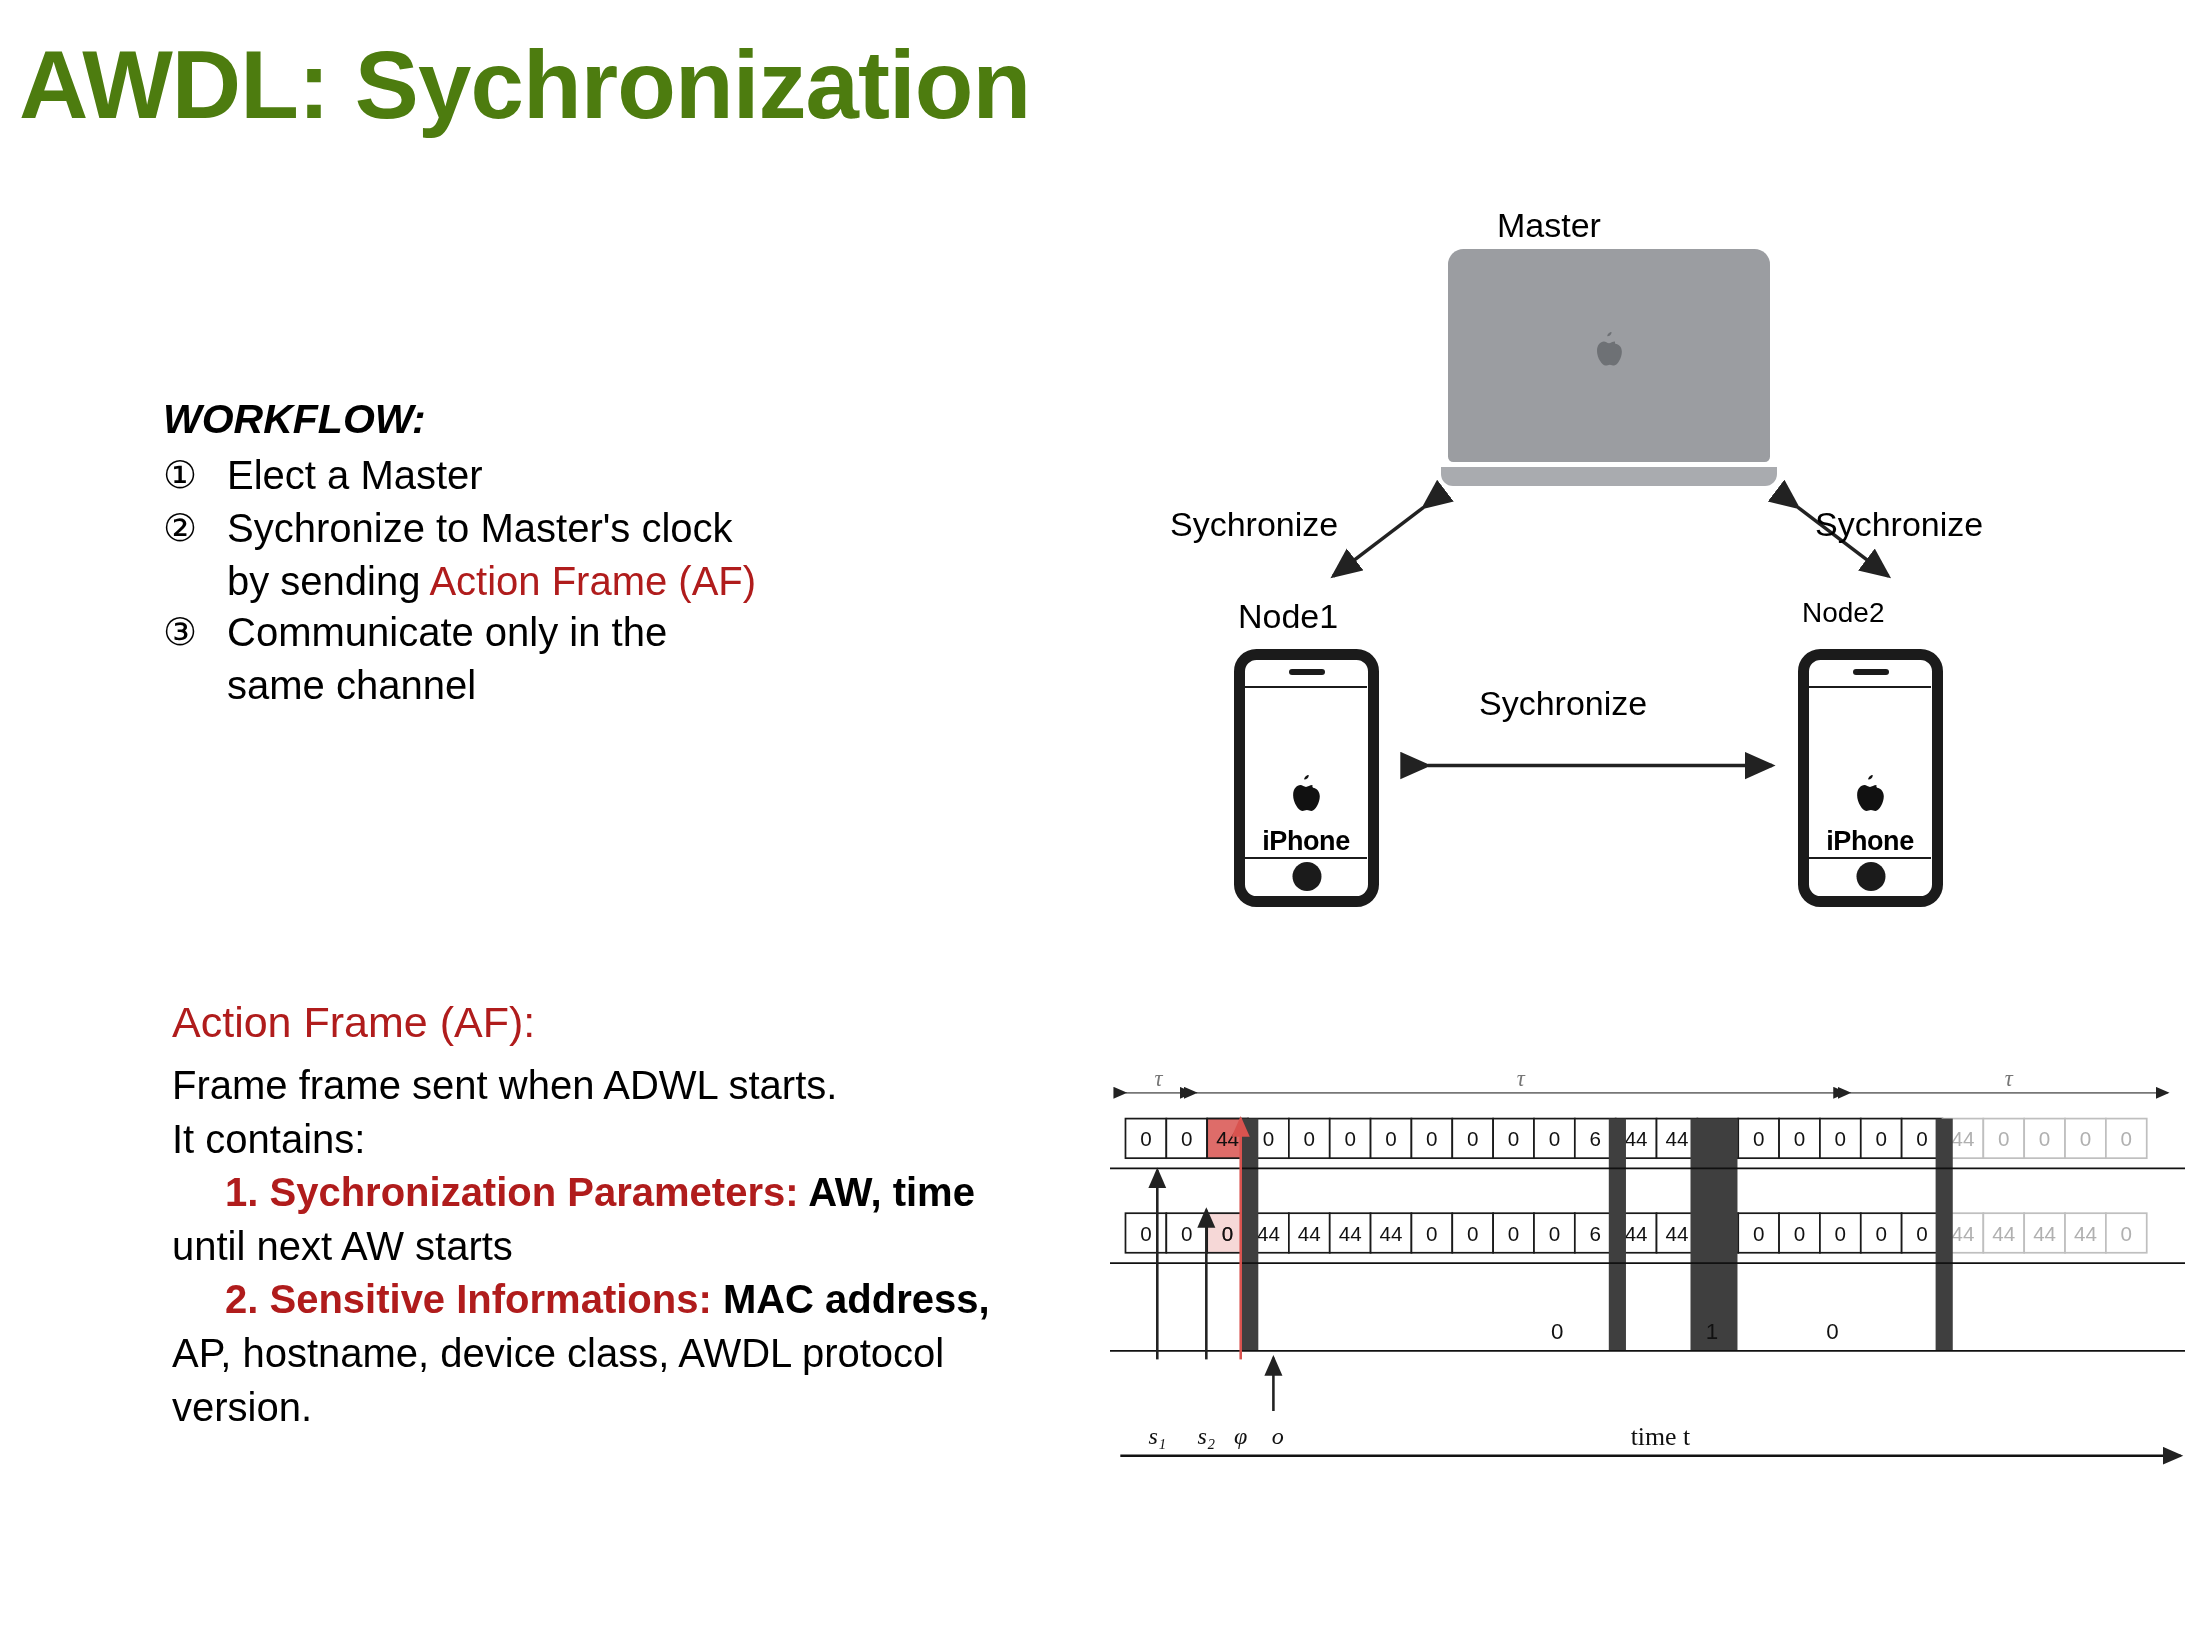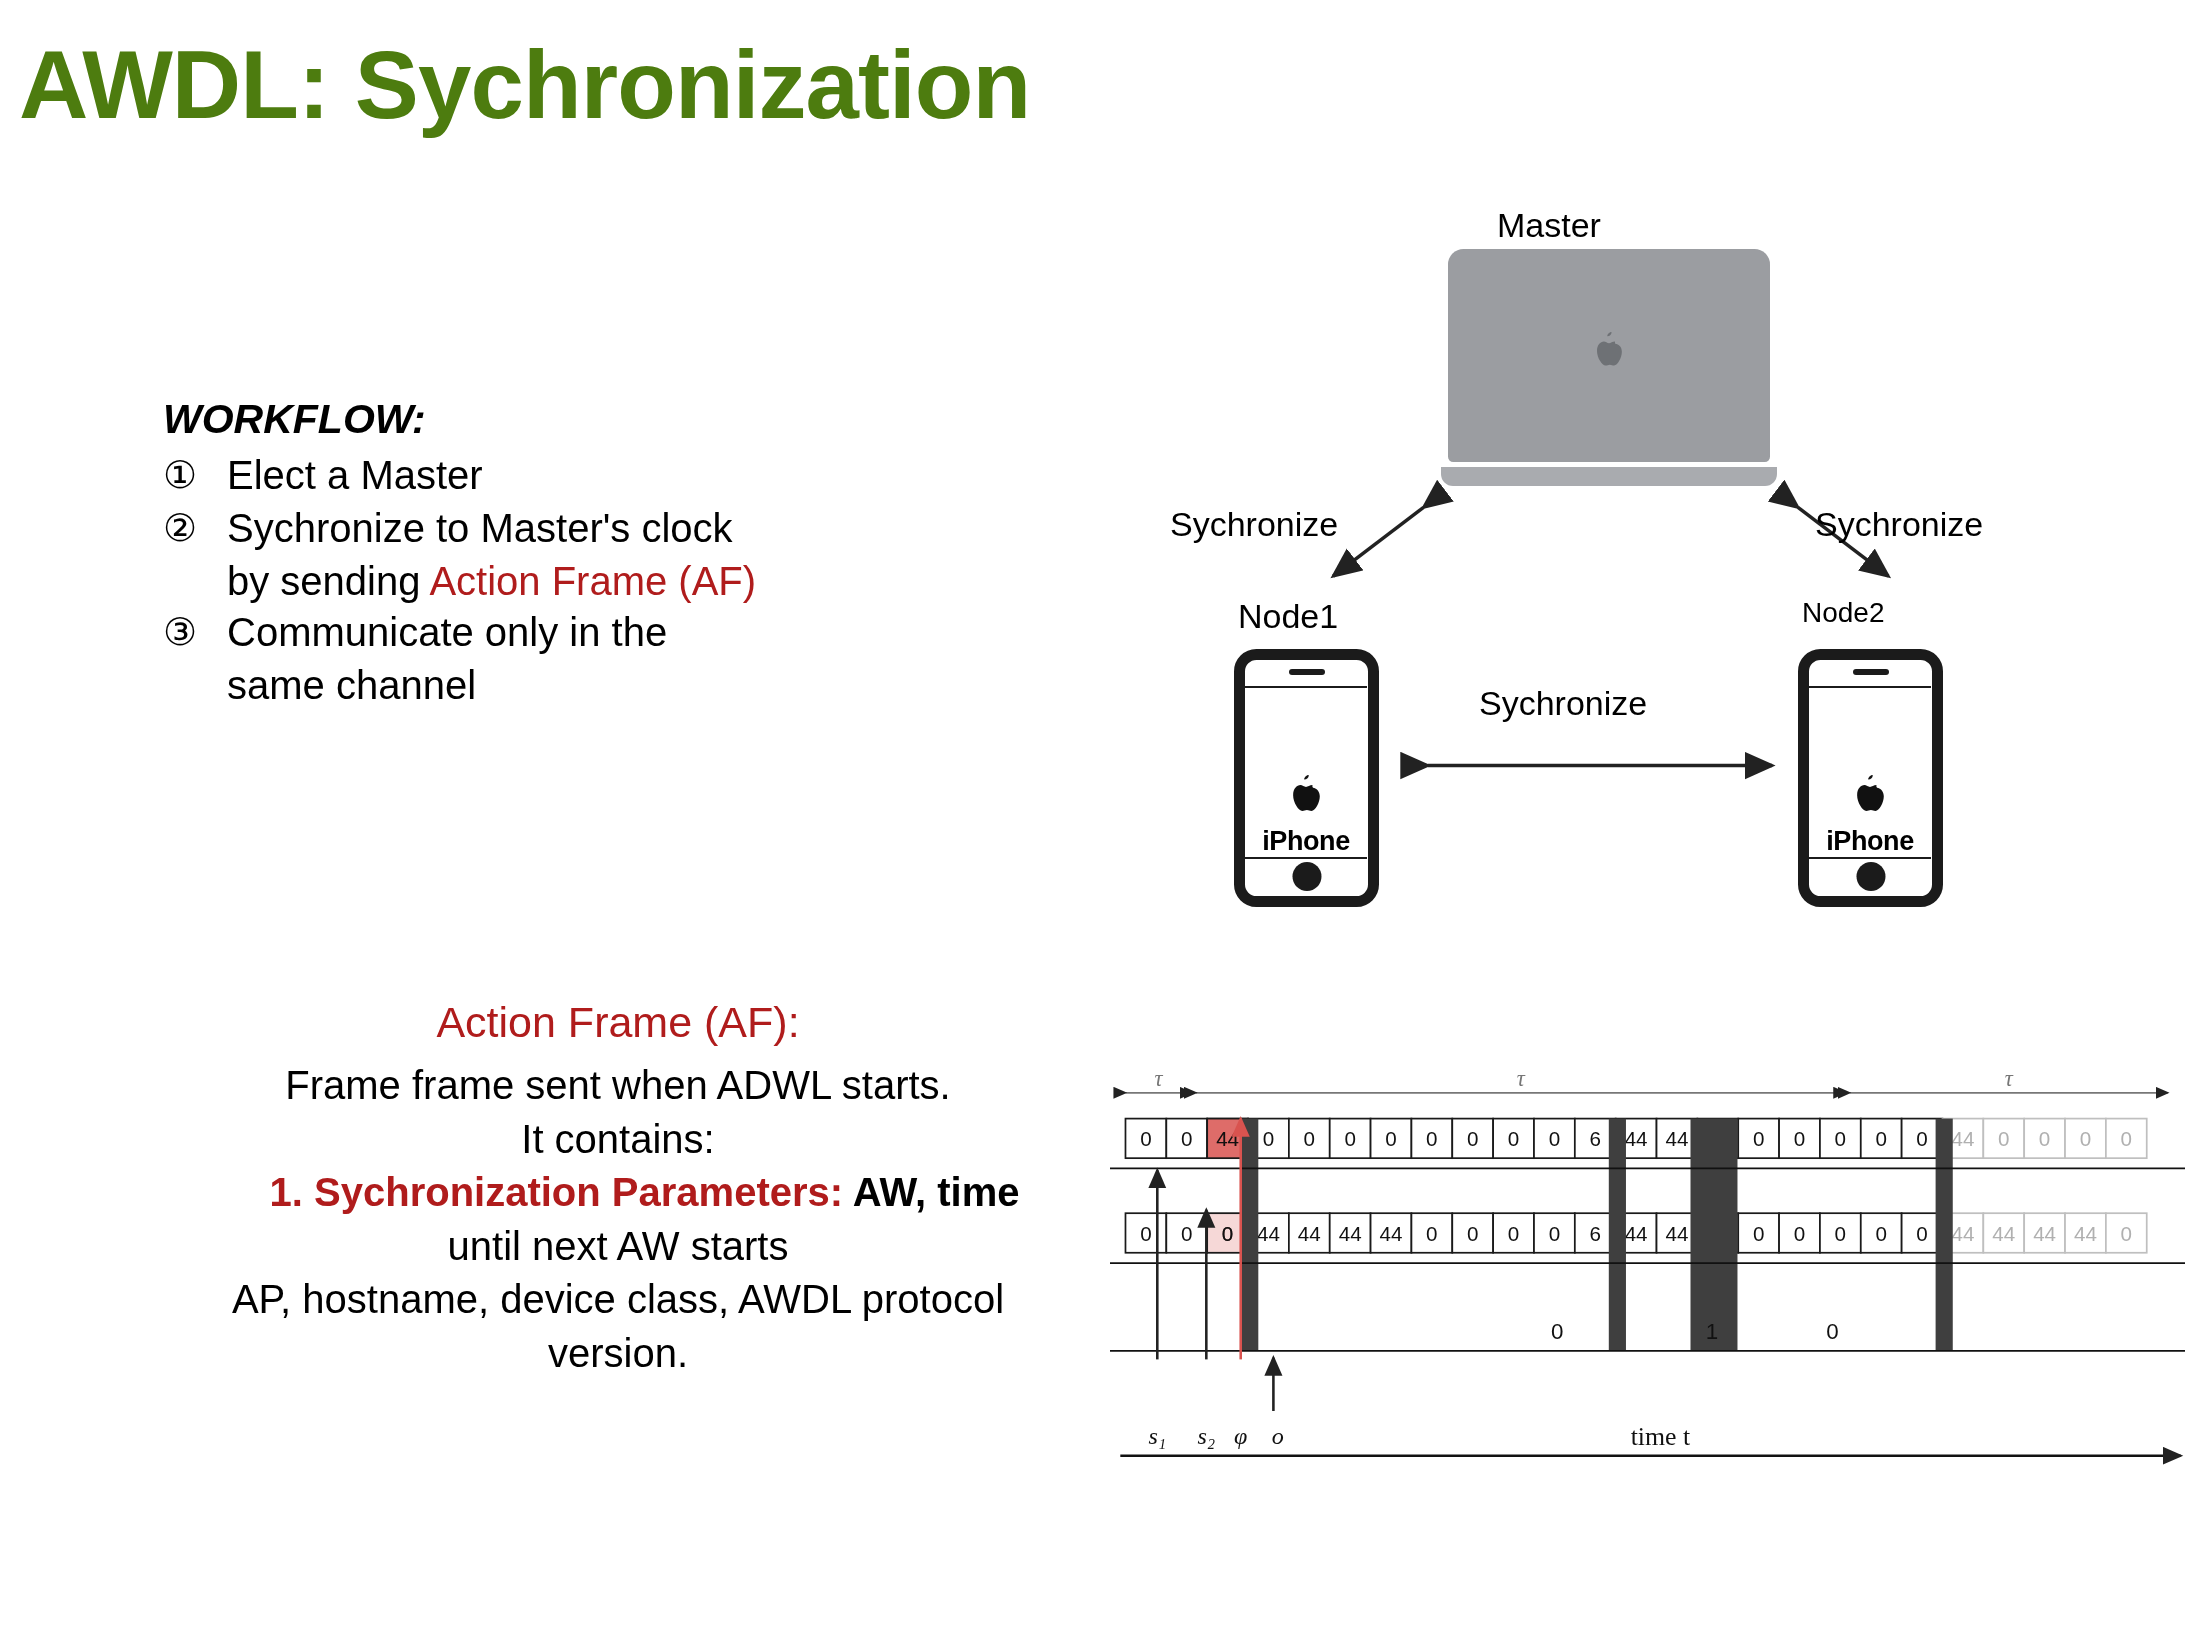--- a/index.html
+++ b/index.html
@@ -63,24 +63,23 @@
   .wf-cont {
     padding-left: 64px;
     font-size: 40px;
     line-height: 1.28;
   }
   .red { color: #b01c1c; }
 
   
   .af-block {
     position: absolute;
-    left: 162px;
+    left: 172px;
     top: 998px;
     width: 912px;
-    text-align: center;
   }
   .af-head {
     color: #b01c1c;
     font-size: 43px;
     margin-bottom: 12px;
   }
   .af-line {
     font-size: 40px;
     line-height: 1.34;
   }
@@ -271,20 +270,23 @@
 </div>
 
 <div class="af-block">
   <div class="af-head">Action Frame (AF):</div>
   <div class="af-line">Frame frame sent when ADWL starts.</div>
   <div class="af-line">It contains:</div>
   <div class="af-sub af-sub-indent">
     <span class="red">1. Sychronization Parameters:</span><span> AW, time</span>
   </div>
   <div class="af-sub">until next AW starts</div>
+  <div class="af-sub af-sub-indent">
+    <span class="red">2. Sensitive Informations:</span><span> MAC address,</span>
+  </div>
   <div class="af-sub">AP, hostname, device class, AWDL protocol</div>
   <div class="af-sub">version.</div>
 </div>
 
 <div class="topology">
 
   <div class="label-master">Master</div>
 
   <div class="laptop">
     <div class="laptop-lid"></div>

